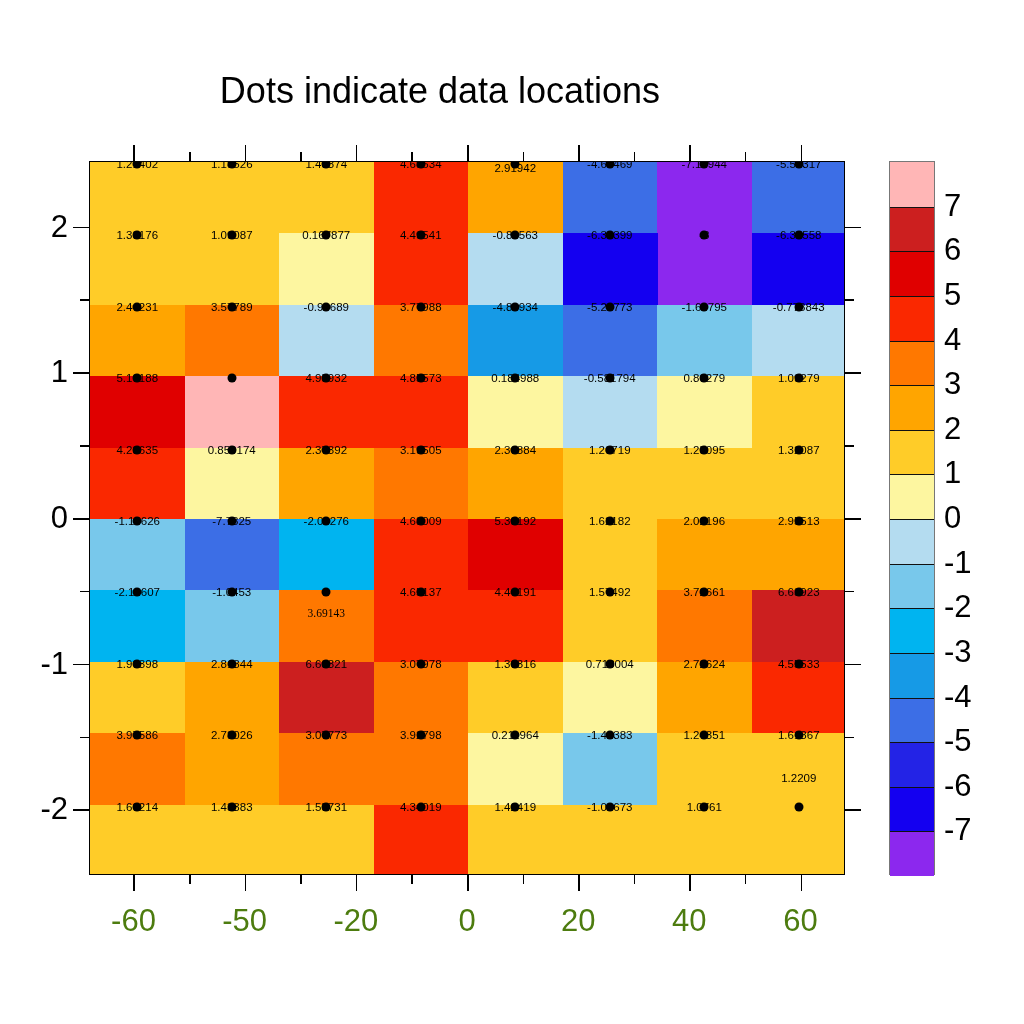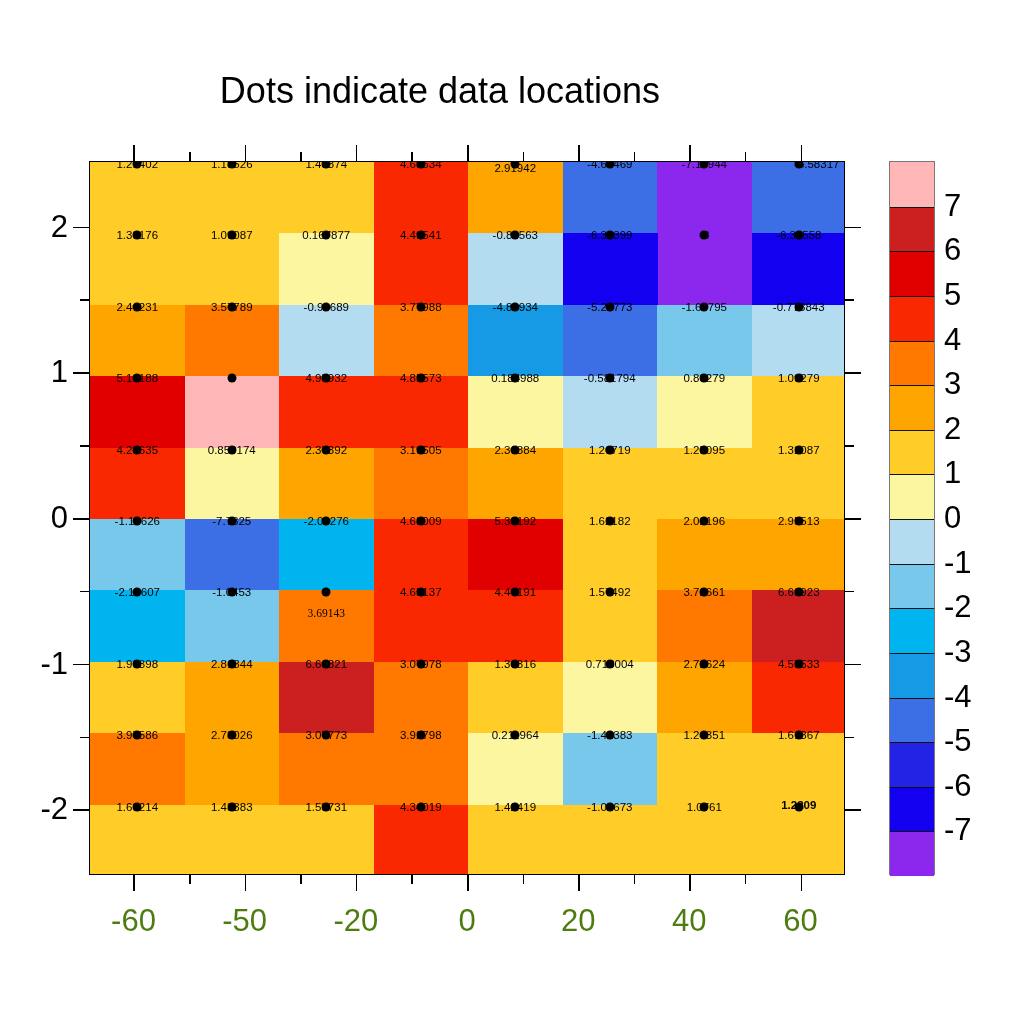--- a/index.html
+++ b/index.html
@@ -247,21 +247,21 @@
         <div class="dot" style="left: 708.75px; top: 644.6px;"></div>
       </div>
     <div id="labels-layer">
         <div class="dlabel" style="left: 47.25px; top: 2px;">1.21402</div>
         <div class="dlabel" style="left: 141.75px; top: 2px;">1.18526</div>
         <div class="dlabel" style="left: 236.25px; top: 2px;">1.43874</div>
         <div class="dlabel" style="left: 330.75px; top: 2px;">4.68634</div>
         <div class="dlabel" style="left: 425.25px; top: 6px; text-align: center;">2.91942</div>
         <div class="dlabel" style="left: 519.75px; top: 2px;">-4.66469</div>
         <div class="dlabel" style="left: 614.25px; top: 2px;">-7.12944</div>
-        <div class="dlabel" style="left: 708.75px; top: 2px; margin-left: 18px;">-5.58317</div>
+        <div class="dlabel" style="left: 708.75px; top: 2px;">-5.58317</div>
         <div class="dlabel" style="left: 47.25px; top: 73.4px;">1.33176</div>
         <div class="dlabel" style="left: 141.75px; top: 73.4px;">1.09087</div>
         <div class="dlabel" style="left: 236.25px; top: 73.4px;">0.167877</div>
         <div class="dlabel" style="left: 330.75px; top: 73.4px;">4.49541</div>
         <div class="dlabel" style="left: 425.25px; top: 73.4px;">-0.86563</div>
         <div class="dlabel" style="left: 519.75px; top: 73.4px;">-6.35399</div>
         <div class="dlabel" style="left: 614.25px; top: 73.4px;">-8</div>
         <div class="dlabel" style="left: 708.75px; top: 73.4px;">-6.37558</div>
         <div class="dlabel" style="left: 47.25px; top: 144.8px;">2.44231</div>
         <div class="dlabel" style="left: 141.75px; top: 144.8px;">3.57789</div>
@@ -319,21 +319,21 @@
         <div class="dlabel" style="left: 519.75px; top: 573.2px;">-1.42383</div>
         <div class="dlabel" style="left: 614.25px; top: 573.2px;">1.24351</div>
         <div class="dlabel" style="left: 708.75px; top: 573.2px;">1.61867</div>
         <div class="dlabel" style="left: 47.25px; top: 644.6px;">1.69214</div>
         <div class="dlabel" style="left: 141.75px; top: 644.6px;">1.43383</div>
         <div class="dlabel" style="left: 236.25px; top: 644.6px;">1.55731</div>
         <div class="dlabel" style="left: 330.75px; top: 644.6px;">4.34019</div>
         <div class="dlabel" style="left: 425.25px; top: 644.6px;">1.42419</div>
         <div class="dlabel" style="left: 519.75px; top: 644.6px;">-1.05673</div>
         <div class="dlabel" style="left: 614.25px; top: 644.6px;">1.0761</div>
-        <div class="dlabel" style="left: 708.75px; top: 643px; font-weight: bold;">1.2209</div>
+        <div class="dlabel" style="left: 708.75px; top: 616px;">1.2209</div>
       </div>
   </div>
 
   <div id="ticks-layer">
       <div class="tick-x" style="left: 133.471px; top: 145px; height: 16px;"></div>
       <div class="tick-x" style="left: 133.471px; top: 875px; height: 16px;"></div>
       <div class="tick-x" style="left: 189.059px; top: 152px; height: 9px;"></div>
       <div class="tick-x" style="left: 189.059px; top: 875px; height: 9px;"></div>
       <div class="tick-x" style="left: 244.647px; top: 145px; height: 16px;"></div>
       <div class="tick-x" style="left: 244.647px; top: 875px; height: 16px;"></div>

